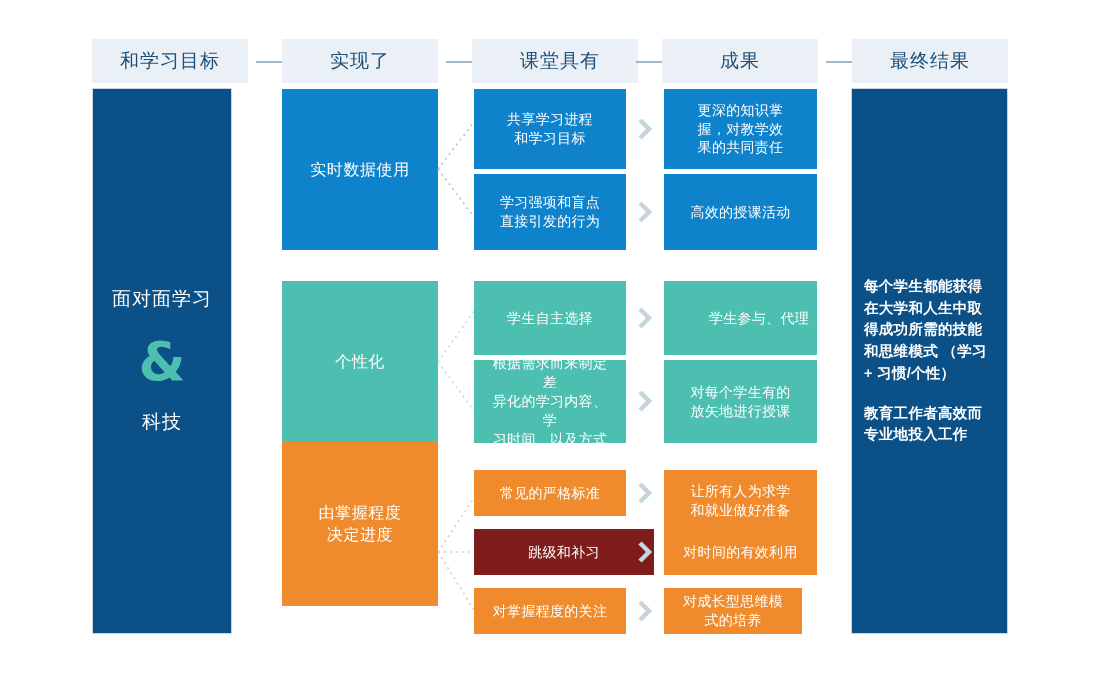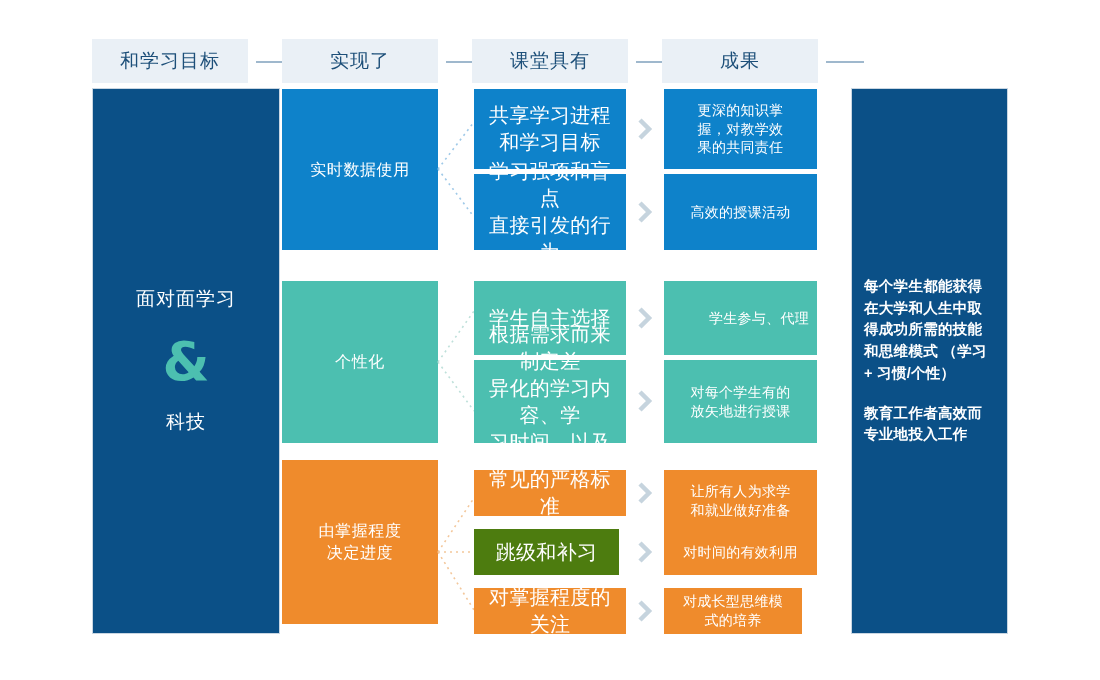--- a/index.html
+++ b/index.html
@@ -44,21 +44,21 @@
   .panel-right p + p{margin-top:18px;}
 
   
   .blk{
     position:absolute;box-sizing:border-box;
     display:flex;align-items:center;justify-content:center;
     color:#ffffff;text-align:center;line-height:1.35;
     white-space:pre-line;
   }
   .blk.c1{font-size:16px;letter-spacing:.6px;}
-  .blk.c3{font-size:20px;letter-spacing:.3px;padding:0 12px;}
+  .blk.c3{font-size:14px;letter-spacing:.3px;padding:0 12px;}
   .blk.c4{font-size:14px;letter-spacing:.3px;padding:0 8px;}
 
   
   .chev{position:absolute;width:22px;height:26px;}
   .chev svg{display:block;width:100%;height:100%;}
 
   
   .dots{position:absolute;pointer-events:none;}
   .dots svg{display:block;overflow:visible;}
 </style>
@@ -70,32 +70,35 @@
   <div class="chip" style="left:92px;top:39px;width:156px;">
     <span>和学习目标</span>
   </div>
   <div class="chip-link" style="left:256px;width:38px;"></div>
 
   <div class="chip" style="left:282px;top:39px;width:156px;">
     <span>实现了</span>
   </div>
   <div class="chip-link" style="left:446px;width:38px;"></div>
 
-  <div class="chip" style="left:472px;top:39px;width:156px;">
+  <div class="chip" style="left:472px;top:39px;width:156px;padding-left:10px;">
     <span>课堂具有</span>
   </div>
   <div class="chip-link" style="left:636px;width:38px;"></div>
 
   <div class="chip" style="left:662px;top:39px;width:156px;">
     <span>成果</span>
   </div>
   <div class="chip-link" style="left:826px;width:38px;"></div>
 
-
-  <div class="panel panel-left" style="left:92px;top:88px;width:188px;height:546px;">
+  <div class="chip" style="left:852px;top:39px;width:156px;">
+    <span>最终结果</span>
+  </div>
+
+  <div class="panel panel-left" style="left:92px;top:88px;width:140px;height:546px;">
     <div class="pl-line">面对面学习</div>
     <div class="pl-amp">&amp;</div>
     <div class="pl-line">科技</div>
   </div>
 
   <div class="panel panel-right" style="left:851px;top:88px;width:157px;height:546px;">
     <p>每个学生都能获得
 在大学和人生中取
 得成功所需的技能
 和思维模式
@@ -176,37 +179,37 @@
   </div>
 
   <div class="blk c4" style="left:664px;top:281px;width:153px;height:74px;background:#4cbfb0;justify-content:flex-end;">
     <span>学生参与、代理</span>
   </div>
   <div class="blk c4" style="left:664px;top:360px;width:153px;height:83px;background:#4cbfb0;">
     <span>对每个学生有的
 放矢地进行授课</span>
   </div>
 
-  <div class="blk c1" style="left:282px;top:460px;width:156px;height:164px;background:#ef8b2c;text-align:center;">
+  <div class="blk c1" style="left:282px;top:442px;width:156px;height:164px;background:#ef8b2c;text-align:center;">
     <span>由掌握程度
 决定进度</span>
   </div>
 
   <div class="dots" style="left:438px;top:470px;width:36px;height:164px;">
     <svg viewBox="0 0 36 164">
       <line x1="0" y1="82" x2="36" y2="28" stroke="#f3c79b" stroke-width="1.6" stroke-dasharray="2 4"></line>
       <line x1="0" y1="82" x2="36" y2="82" stroke="#f3c79b" stroke-width="1.6" stroke-dasharray="2 4"></line>
       <line x1="0" y1="82" x2="36" y2="140" stroke="#f3c79b" stroke-width="1.6" stroke-dasharray="2 4"></line>
     </svg>
   </div>
 
   <div class="blk c3" style="left:474px;top:470px;width:152px;height:46px;background:#ef8b2c;">
     <span>常见的严格标准</span>
   </div>
-  <div class="blk c3" style="left:474px;top:529px;width:145px;height:46px;background:#4d7c0f;">
+  <div class="blk c3" style="left:474px;top:529px;width:180px;height:46px;background:#7f1d1d;">
     <span>跳级和补习</span>
   </div>
   <div class="blk c3" style="left:474px;top:588px;width:152px;height:46px;background:#ef8b2c;">
     <span>对掌握程度的关注</span>
   </div>
 
   <div class="chev" style="left:634px;top:480px;">
     <svg viewBox="0 0 22 26">
         <path d="M6 4 L15 13 L6 22" fill="none" stroke="#c6d4de" stroke-width="4.5" stroke-linecap="butt" stroke-linejoin="miter"></path>
       </svg>

